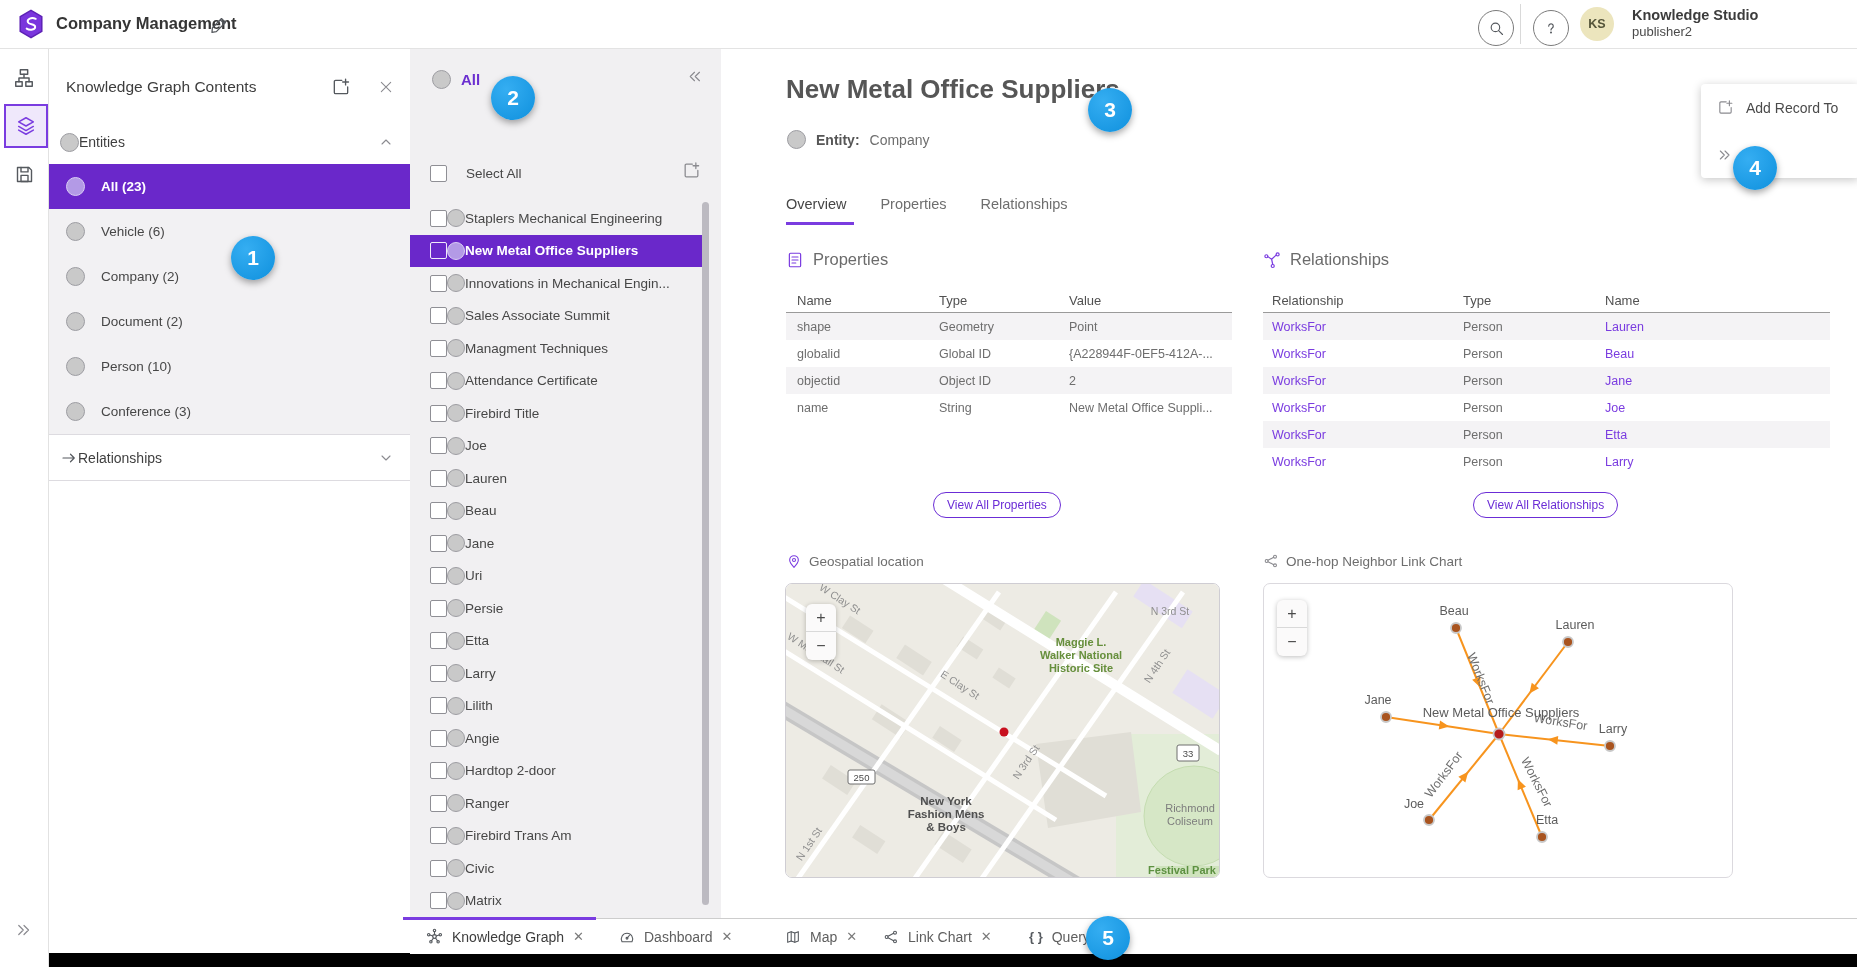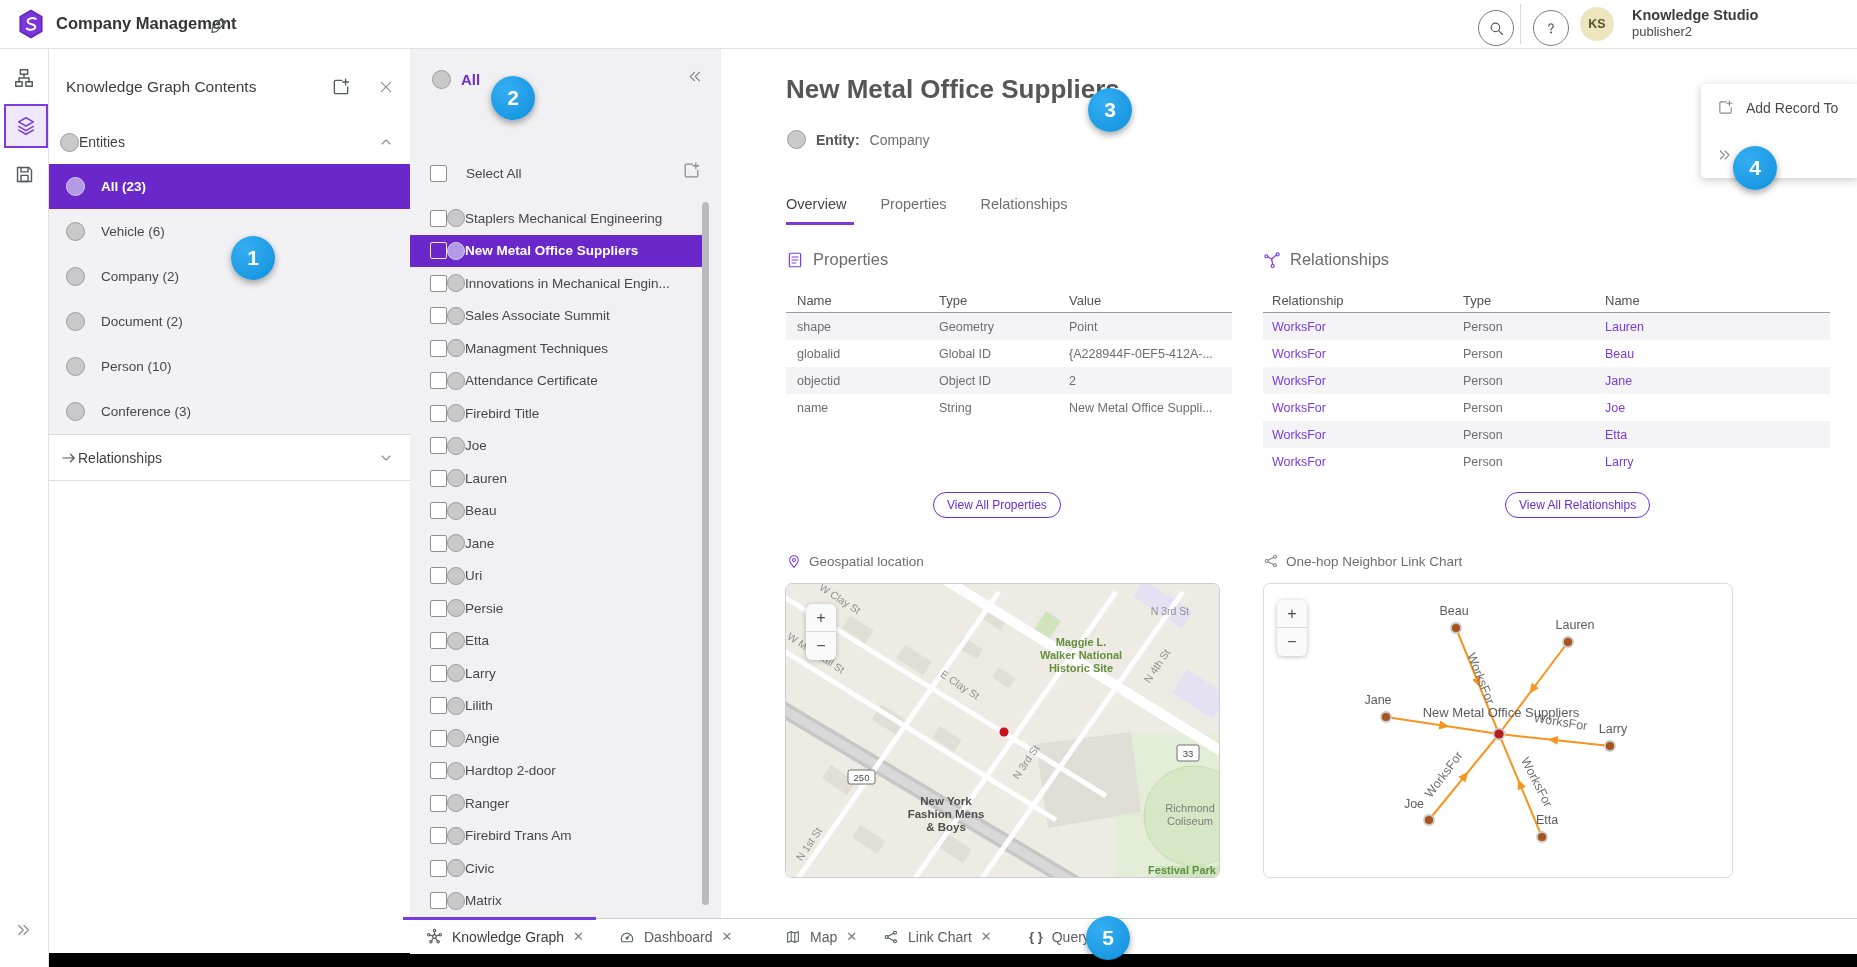--- a/index.html
+++ b/index.html
@@ -494,21 +494,21 @@
           <span class="plink">WorksFor</span>
           <span>Person</span>
           <span class="plink">Etta</span>
         </div>
       <div class="tbl-row rgrid">
           <span class="plink">WorksFor</span>
           <span>Person</span>
           <span class="plink">Larry</span>
         </div>
     </div>
-    <button class="pill abs" style="left:784px;top:444px">View All Relationships</button>
+    <button class="pill abs" style="left:752px;top:444px">View All Relationships</button>
 
     <div class="abs" style="left:65px;top:505px;display:flex;align-items:center;gap:7px">
       <svg class="ic purple" width="16" height="16" viewBox="0 0 24 24">
           <use href="#i-pin"></use>
         </svg>
       <span style="font-size:13.5px;color:#6e6e6e">Geospatial location</span>
     </div>
     <div class="abs card" style="left:64px;top:535px;width:435px;height:295px">
       <svg id="map-svg" width="435" height="295" viewBox="0 0 435 295">
         <rect width="435" height="295" fill="#edebe4"></rect>

